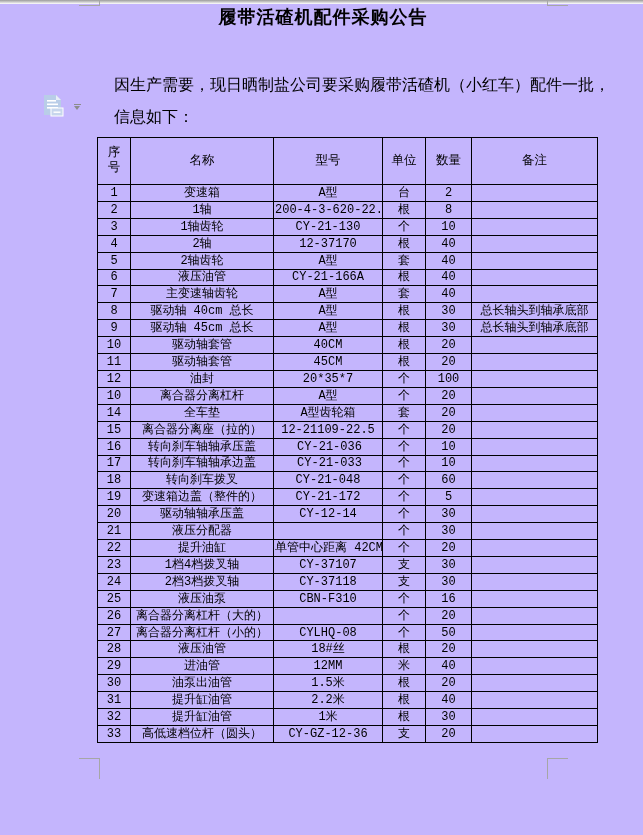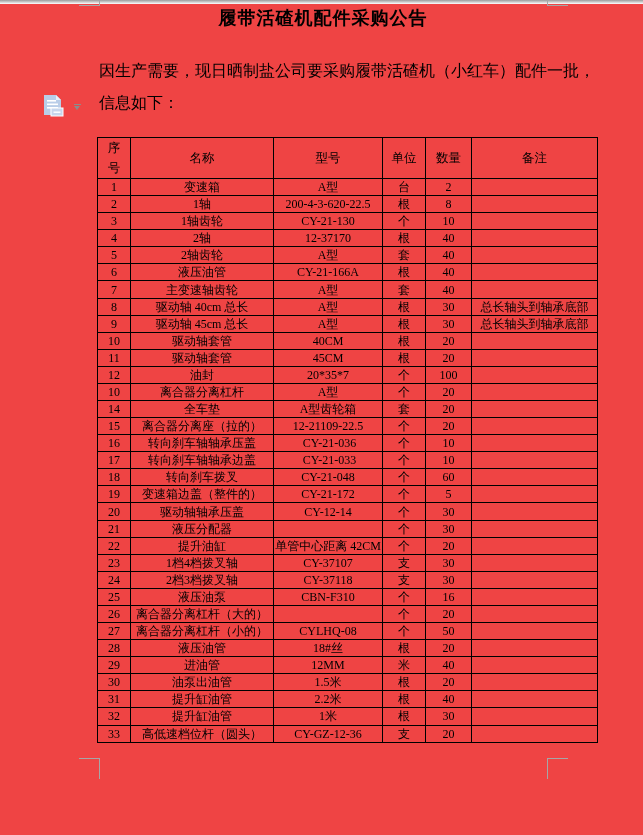--- a/index.html
+++ b/index.html
@@ -1,20 +1,20 @@
 <!DOCTYPE html>
 <html><head>
 <meta charset="utf-8">
 <style>
   html,body{margin:0;padding:0;background:#ffffff;}
   .page{
     position:relative;
     width:643px;height:835px;
-    background:#ef4444;
-    font-family:Liberation Serif, serif;
+    background:#c4b5fd;
+    font-family:Liberation Mono, monospace;
     color:#000000;
     overflow:hidden;
   }
   .top-shade{
     position:absolute;left:0;top:0;width:643px;height:4px;
     background:linear-gradient(to bottom,#9b9b9b,#ffffff);
   }
   
   .crop{position:absolute;}
   .crop-tl{left:79px;top:0;width:20px;height:5px;
@@ -26,21 +26,21 @@
   .crop-br{left:547px;top:758px;width:20px;height:20px;
     border-left:1px solid #a6a6a6;border-top:1px solid #a6a6a6;}
 
   .doc-title{
     position:absolute;left:99px;top:7px;width:448px;
     margin:0;text-align:center;
     font-size:18px;font-weight:bold;line-height:22px;
     letter-spacing:1px;white-space:nowrap;
   }
   .intro-line{
-    position:absolute;left:99px;margin:0;
+    position:absolute;left:99px;margin:15px;
     font-size:16px;line-height:20px;white-space:nowrap;
   }
   .intro-1{top:61px;}
   .intro-2{top:93px;}
 
   
   .paste-btn{
     position:absolute;left:42px;top:93px;width:46px;height:26px;
     display:flex;align-items:center;gap:6px;cursor:default;
   }
@@ -61,21 +61,21 @@
     border-collapse:collapse;table-layout:fixed;
     font-size:12px;line-height:14px;
   }
   .parts-table th,.parts-table td{
     border:1px solid #000000;
     padding:0 1px;
     text-align:center;vertical-align:middle;
     overflow:hidden;white-space:nowrap;
   }
   .parts-table thead th{height:33px;font-weight:normal;font-size:12.5px;}
-  .parts-table .xh-wrap{display:block;width:13px;margin:0 auto;word-break:break-all;line-height:20px;white-space:normal;}
+  .parts-table .xh-wrap{display:block;width:13px;margin:8px auto;word-break:break-all;line-height:15px;white-space:normal;}
   .parts-table td.align-left{text-align:center;padding-left:4px;}
 </style>
 </head>
 <body>
 
 <div class="page">
 
   <div class="top-shade"></div>
 
   <div class="crop crop-tl"></div>

